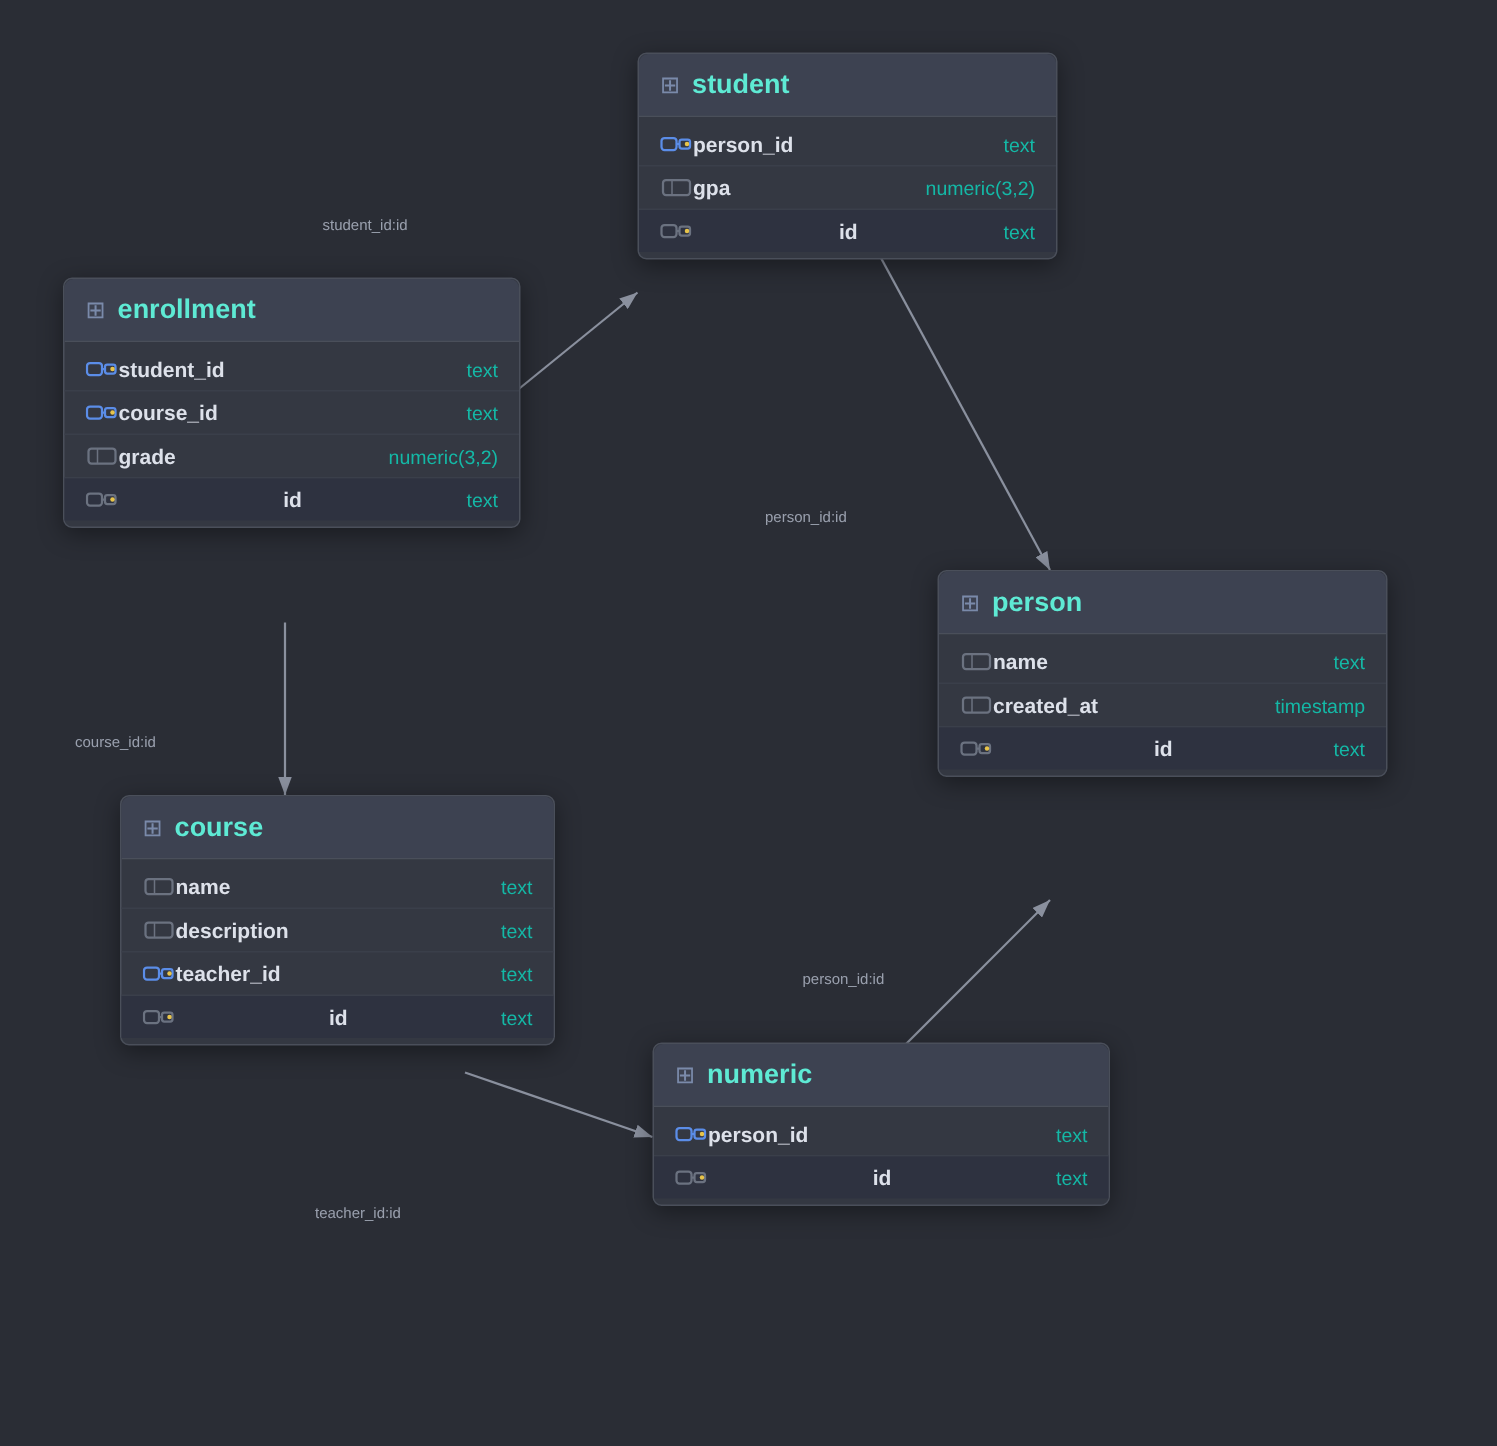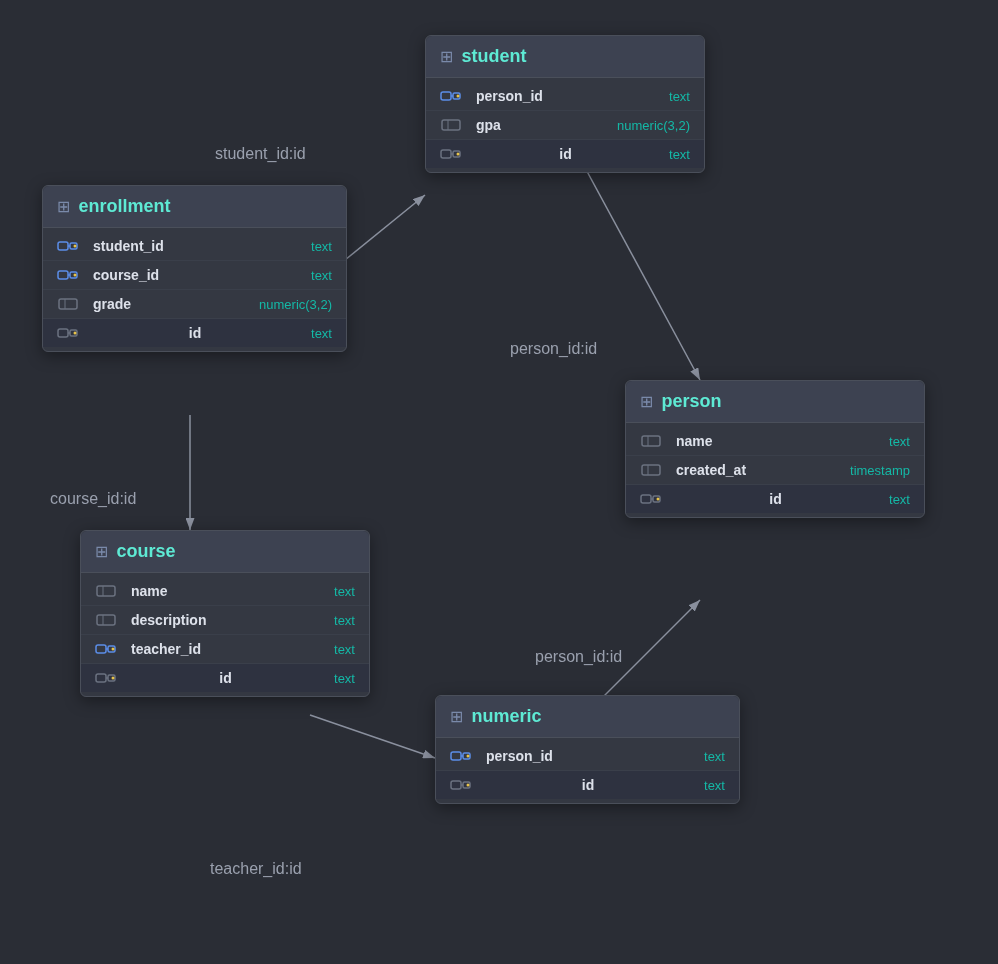--- a/index.html
+++ b/index.html
@@ -44,21 +44,21 @@
       color: #5eead4;
     }
     .table-fields {
       padding: 4px 0;
     }
     .field-row {
       display: flex;
       align-items: center;
       padding: 6px 14px;
       border-bottom: 1px solid #3a3f4a;
-      gap: 14px;
+      gap: 0;
     }
     .field-row:last-child {
       border-bottom: none;
     }
     .field-row.pk-row {
       background-color: #2e3240;
       text-align: center;
     }
     .field-icon {
       display: flex;
@@ -74,21 +74,21 @@
     .field-type {
       font-size: 13px;
       color: #14b8a6;
       margin-left: auto;
     }
 
     
     .connector-label {
       position: absolute;
       color: #9aa0ae;
-      font-size: 16px;
+      font-size: 10px;
       white-space: nowrap;
       pointer-events: none;
     }
 
     svg.connectors {
       position: absolute;
       top: 0; left: 0;
       width: 998px;
       height: 964px;
       pointer-events: none;
@@ -121,21 +121,21 @@
     <line x1="190" y1="415" x2="190" y2="530" marker-end="url(#arrowhead)"></line>
 
     <line x1="310" y1="715" x2="435" y2="758" marker-end="url(#arrowhead)"></line>
 
     <line x1="580" y1="720" x2="700" y2="600" marker-end="url(#arrowhead)"></line>
   </svg>
 
   <div class="connector-label" style="left:215px; top:145px">student_id:id</div>
   <div class="connector-label" style="left:510px; top:340px">person_id:id</div>
   <div class="connector-label" style="left:50px; top:490px">course_id:id</div>
-  <div class="connector-label" style="left:210px; top:860px">teacher_id:id</div>
+  <div class="connector-label" style="left:210px; top:804px">teacher_id:id</div>
   <div class="connector-label" style="left:535px; top:648px">person_id:id</div>
 
   <div class="table-card" style="left:425px; top:35px; width:280px;">
     <div class="table-header">
       <span class="table-icon">⊞</span>
       <span class="table-name">student</span>
     </div>
     <div class="table-fields">
       <div class="field-row">
         <span class="field-icon">

